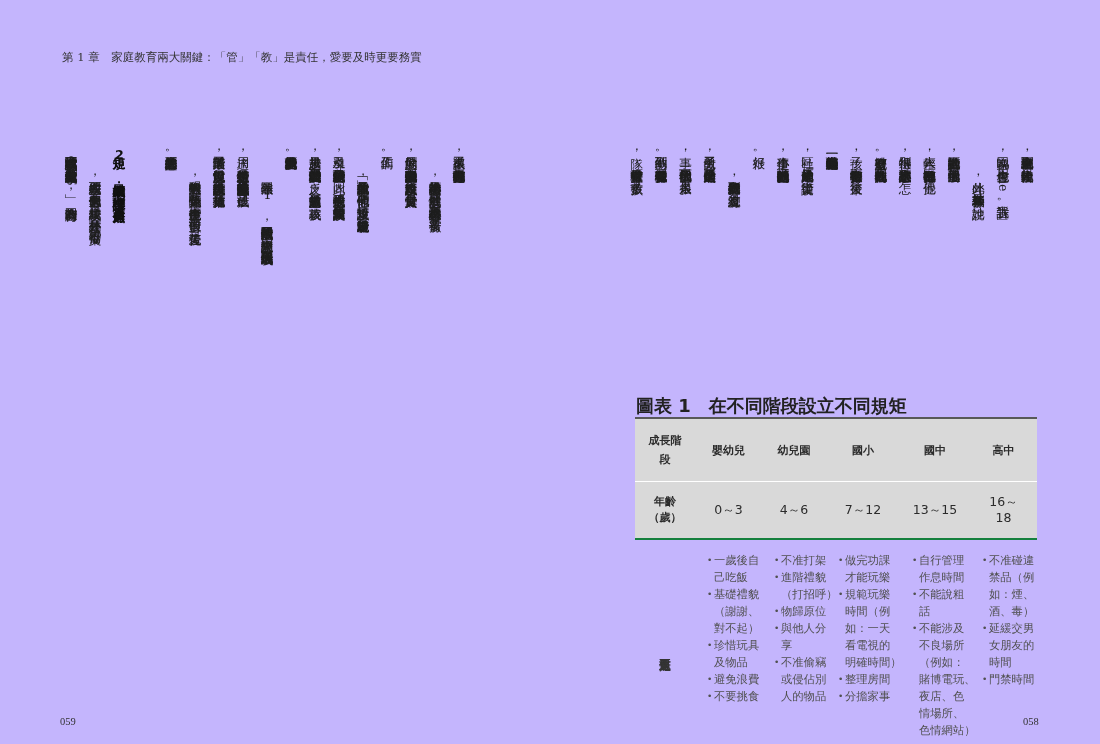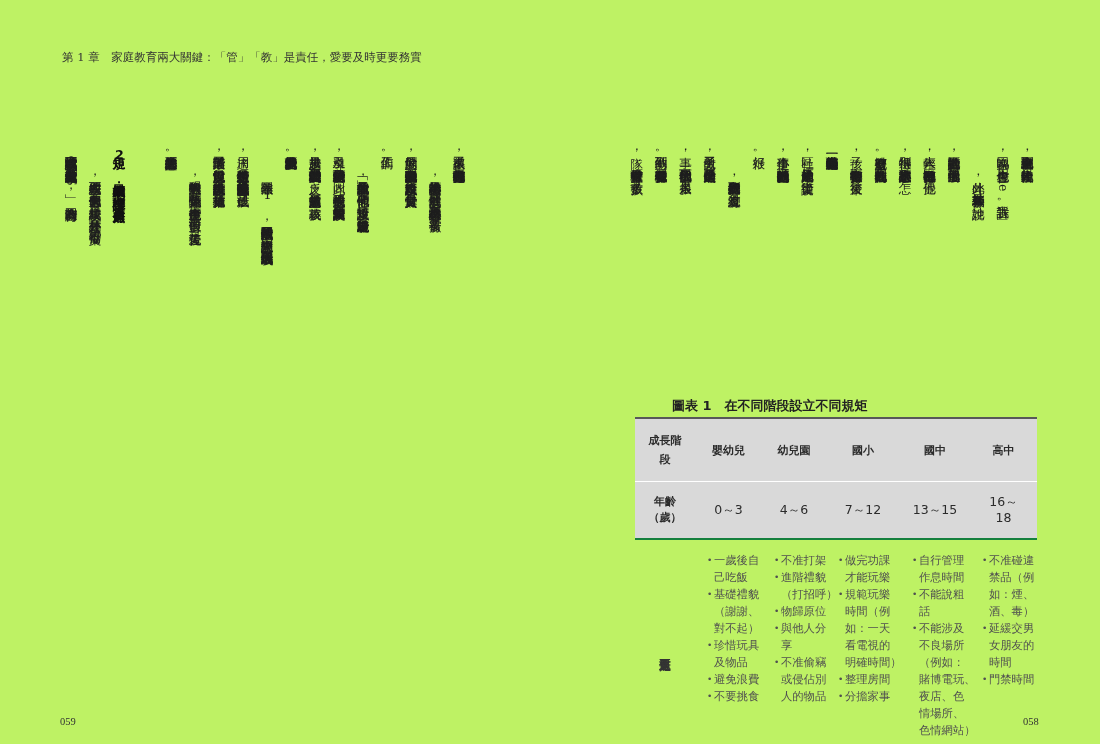--- a/index.html
+++ b/index.html
@@ -1,20 +1,20 @@
 <!DOCTYPE html>
 <html><head>
 <meta charset="utf-8">
 <style>
   html, body { margin: 0; padding: 0; background: #ffffff; }
   body {
     width: 1100px; height: 744px; position: relative; overflow: hidden;
     font-family: "DejaVu Serif", "Liberation Serif", serif; color: #222;
   }
-  .spread { position: absolute; left: 0; top: 0; width: 1100px; height: 744px; background: #bef264; }
+  .spread { position: absolute; left: 0; top: 0; width: 1100px; height: 744px; background: #c4b5fd; }
 
   .running-head {
     position: absolute; left: 62px; top: 50px;
     font-size: 11.5px; line-height: 14px; white-space: nowrap; color: #333;
   }
   .folio {
     position: absolute; top: 715px; font-size: 10.5px; line-height: 14px; color: #333;
     font-family: "Liberation Serif", "DejaVu Serif", serif;
   }
   .folio.left { left: 60px; text-align: center; }
@@ -34,21 +34,21 @@
   .vtext .ln.upright { text-orientation: upright; }
   .vtext .vhead {
     font-family: "DejaVu Sans", "Liberation Sans", sans-serif; font-weight: bold;
     text-orientation: upright; color: #111; margin-block-start: 28px;
   }
 
   
   .fig-title {
     position: absolute; left: 636px; top: 398px;
     font-family: "DejaVu Sans", "Liberation Sans", sans-serif; font-weight: bold;
-    font-size: 13px; line-height: 15px; color: #222; white-space: nowrap; margin-left: 36px;
+    font-size: 18px; line-height: 15px; color: #222; white-space: nowrap;
   }
   .rules-table {
     position: absolute; left: 635px; top: 417px; width: 402px;
     border-collapse: separate; border-spacing: 0; table-layout: fixed;
     font-family: "DejaVu Sans", "Liberation Sans", sans-serif;
   }
   .rules-table th, .rules-table td { padding: 12px; margin: 0; }
   .rules-table tr.r-stage th {
     height: 19px; background: #d9d9d9; border-top: 2px solid #585858;
     font-size: 11px; font-weight: bold; color: #2b2b2b; text-align: center; line-height: 19px;

